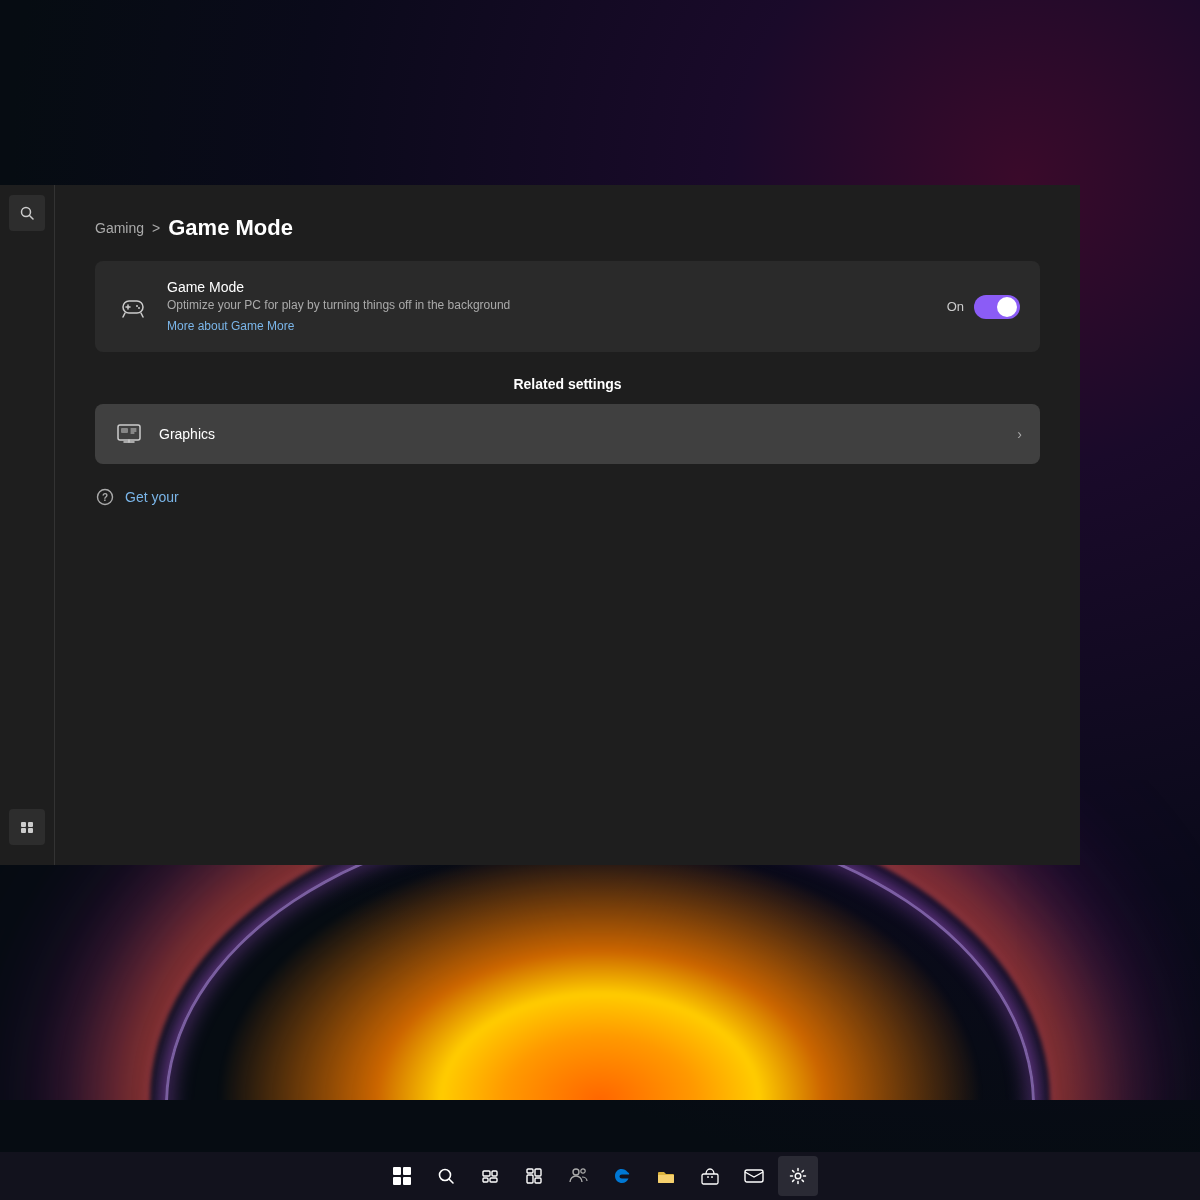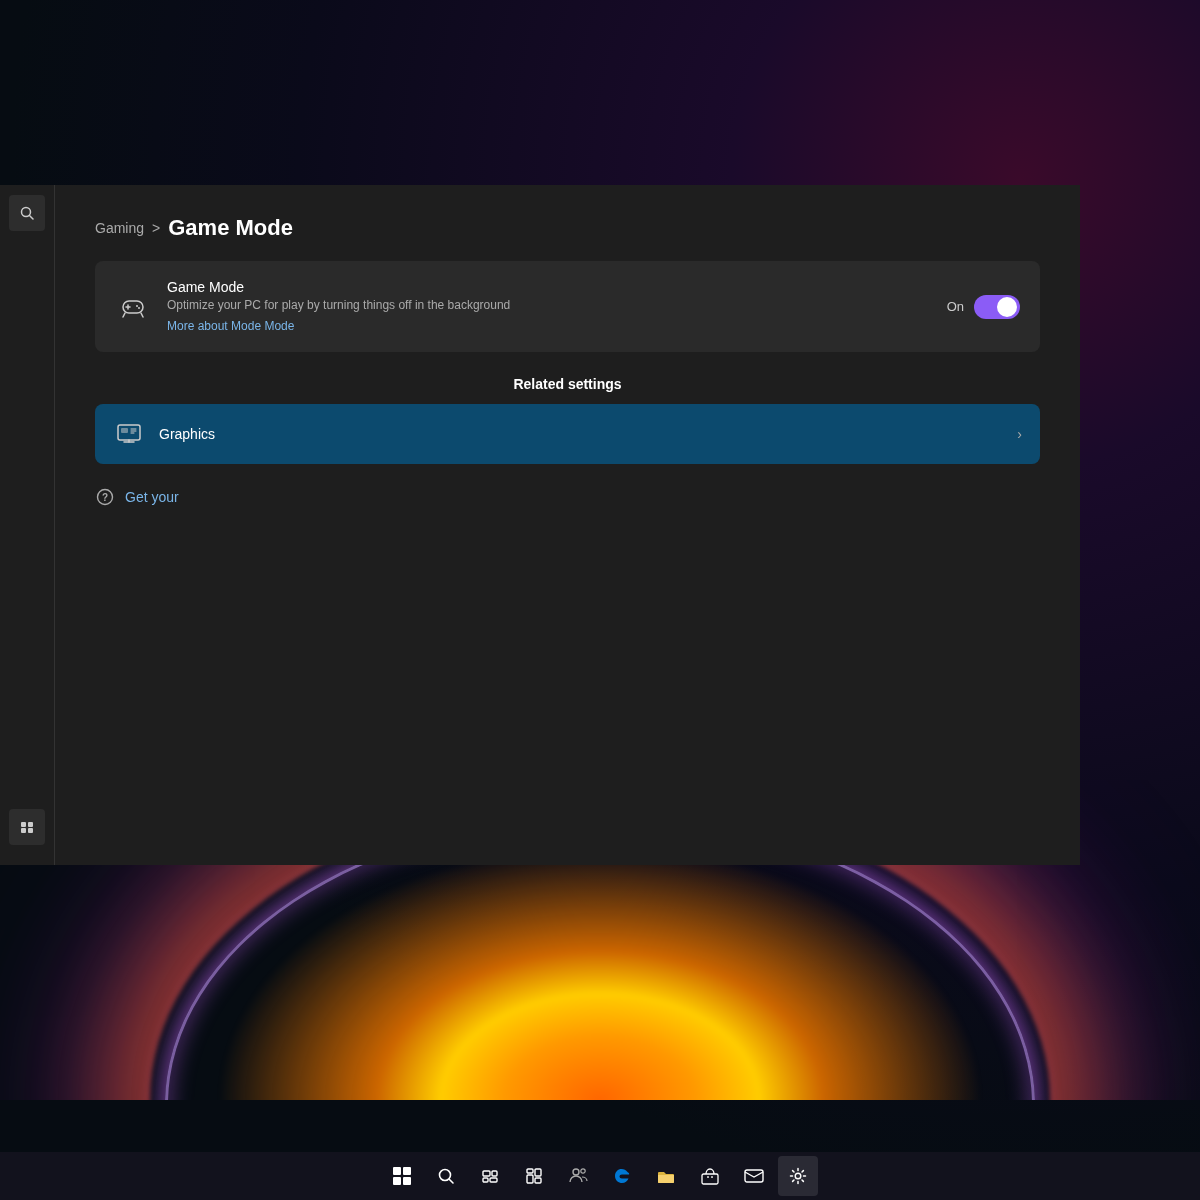--- a/index.html
+++ b/index.html
@@ -235,21 +235,21 @@
     
     .section-title {
       color: #fff;
       font-size: 14px;
       font-weight: 600;
       margin-bottom: 12px;
       text-align: center;
     }
 
     .related-card {
-      background: #0c4a6e;
+      background: #404040;
       border-radius: 8px;
       padding: 14px 18px;
       display: flex;
       align-items: center;
       cursor: pointer;
       margin-bottom: 24px;
     }
 
     .related-icon {
       width: 32px;
@@ -388,21 +388,21 @@
           <line x1="7" y1="11" x2="11" y2="11" stroke="#ccc" stroke-width="1.5" stroke-linecap="round"></line>
           <circle cx="18" cy="10" r="1" fill="#ccc"></circle>
           <circle cx="20" cy="12" r="1" fill="#ccc"></circle>
           <line x1="6" y1="17" x2="4" y2="21" stroke="#ccc" stroke-width="1.5" stroke-linecap="round"></line>
           <line x1="22" y1="17" x2="24" y2="21" stroke="#ccc" stroke-width="1.5" stroke-linecap="round"></line>
         </svg>
       </div>
       <div class="setting-card-text">
         <div class="setting-card-title">Game Mode</div>
         <div class="setting-card-desc">Optimize your PC for play by turning things off in the background</div>
-        <a class="setting-card-link">More about Mode Mode</a>
+        <a class="setting-card-link">More about Game More</a>
       </div>
       <div class="setting-card-right">
         <span class="toggle-label">On</span>
         <div class="toggle-switch">
           <div class="toggle-knob"></div>
         </div>
       </div>
     </div>
 
     <div class="section-title">Related settings</div>

